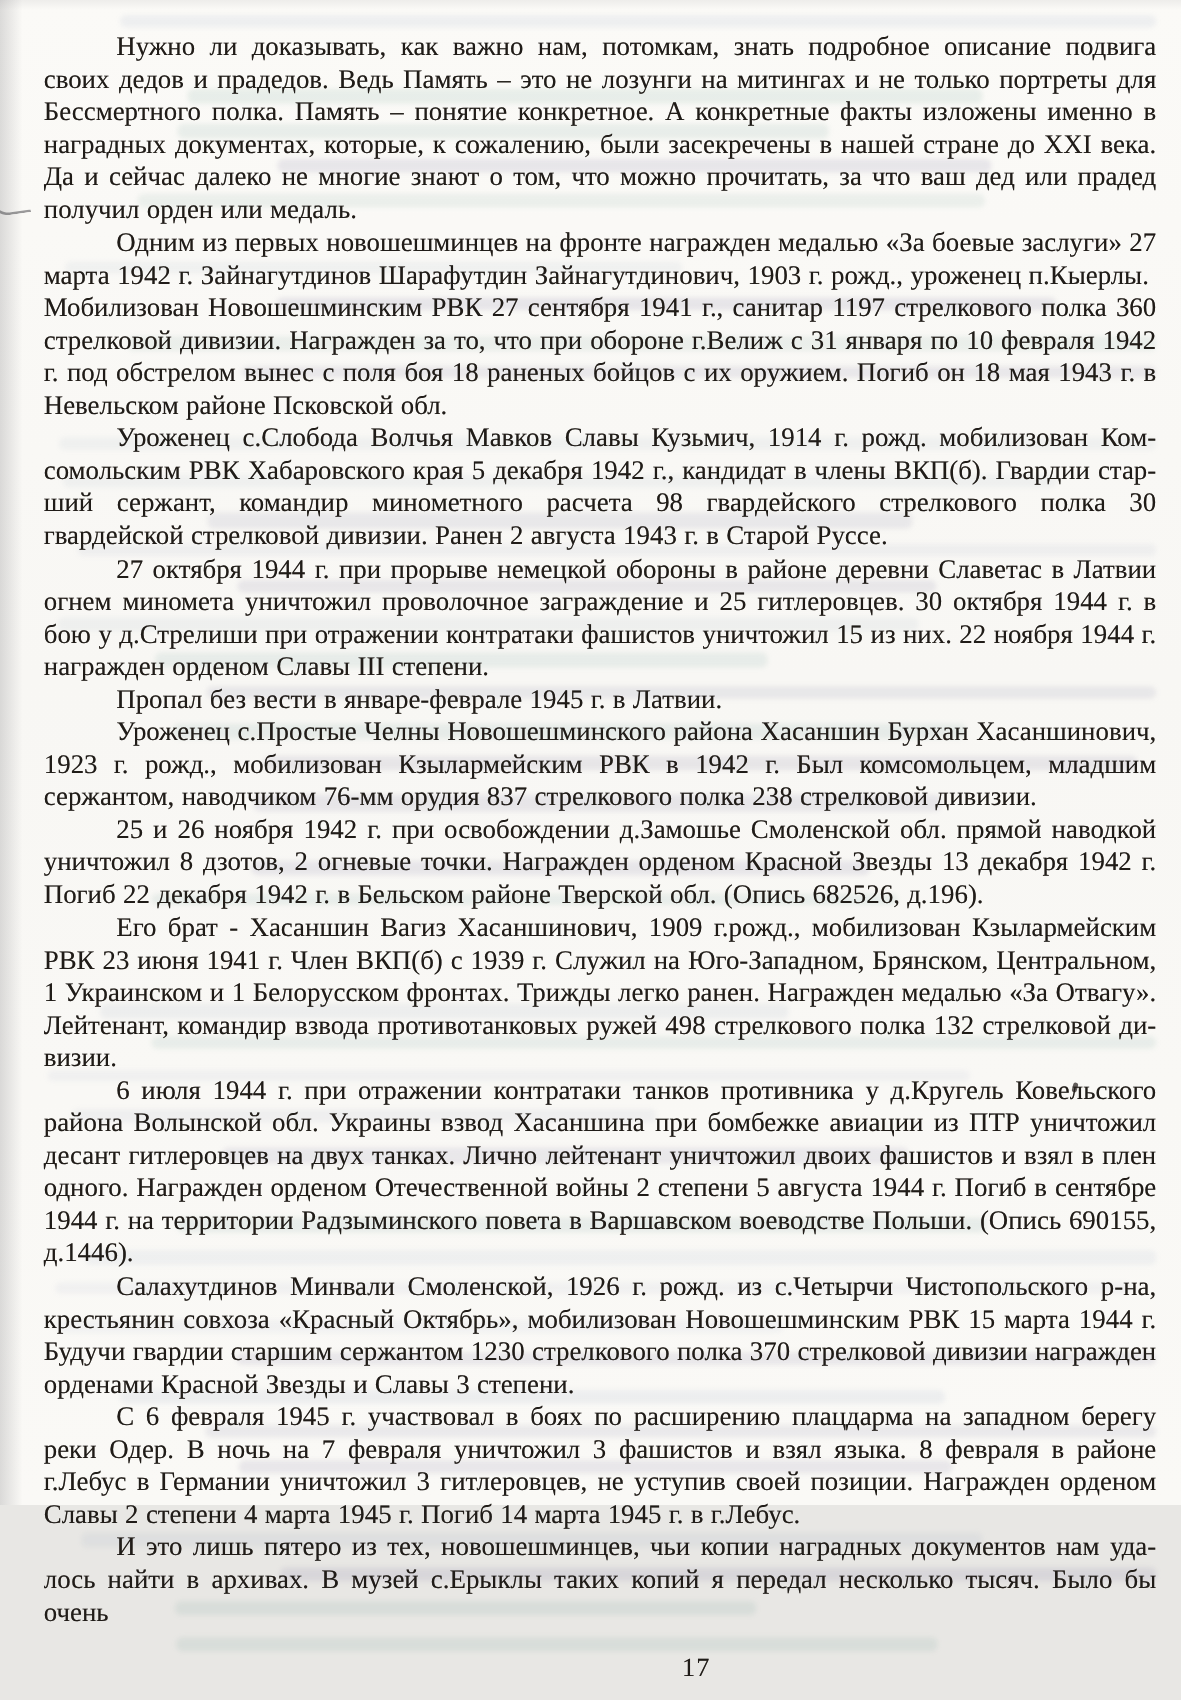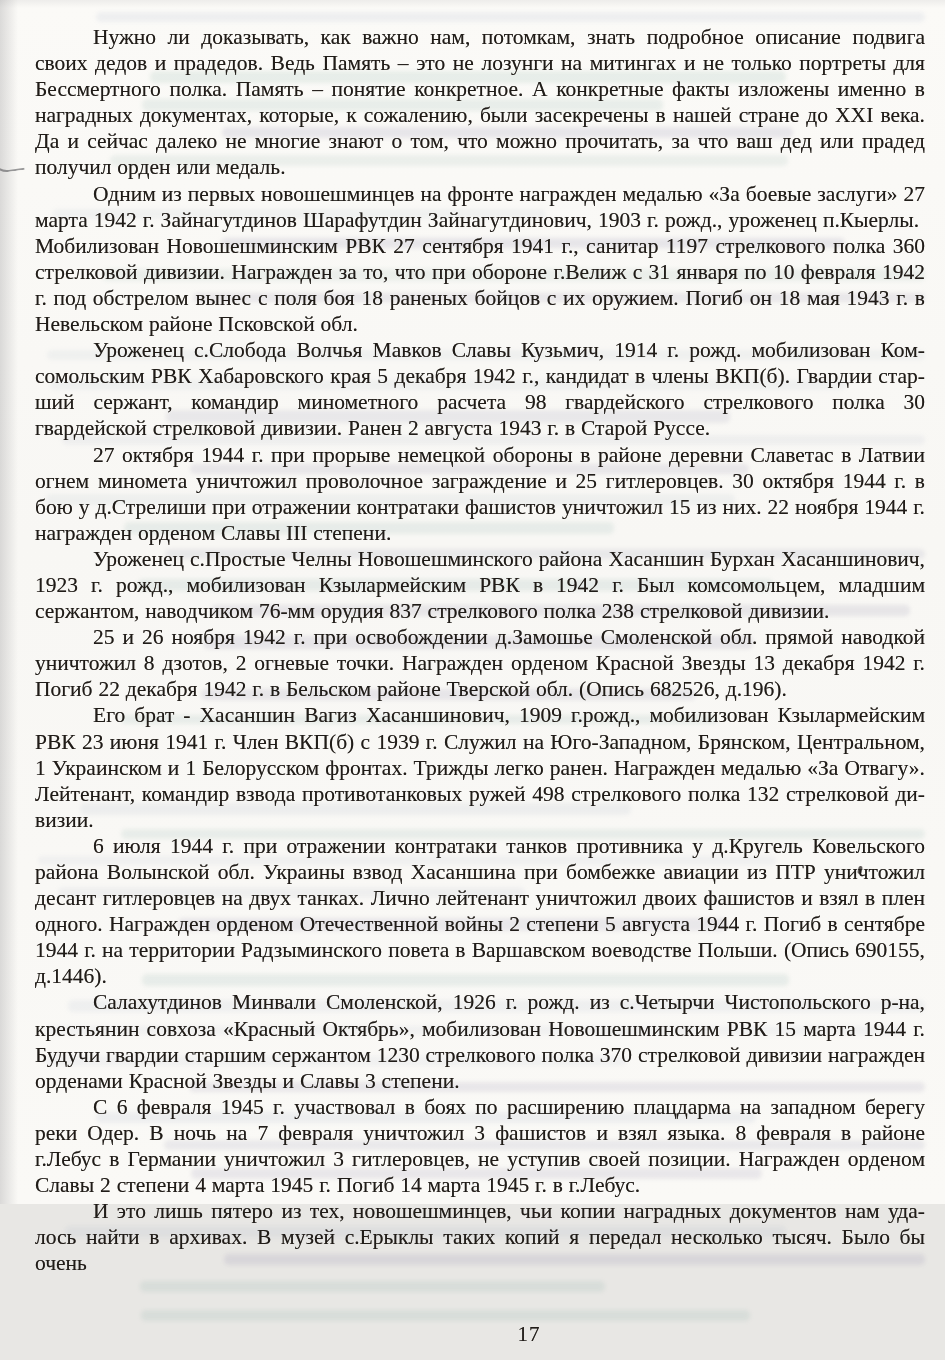--- a/index.html
+++ b/index.html
@@ -43,21 +43,21 @@
     position:absolute;left:35px;top:24px;width:890px;z-index:2;
     font-size:21.5px;line-height:26.1px;
     text-align:justify;
     hyphens:manual;
     -webkit-hyphens:manual;
     text-shadow:0 0 0.5px rgba(40,35,30,0.55);
   }
   .para{margin:0;text-indent:58px;word-spacing:0.5px;}
   .para .bold{font-weight:400;}
   .page-number{
-    position:absolute;top:1322px;left:529px;transform:translateX(-50%);
+    position:absolute;top:1322px;left:557px;transform:translateX(-50%);
     z-index:2;font-size:21px;letter-spacing:1px;
     text-shadow:0 0 0.5px rgba(40,35,30,0.55);
   }
 </style>
 </head>
 <body>
 
 <div class="page">
   <div class="bleed">
       <div style="position: absolute; top: 12px; left: 96px; width: 829px; height: 10.4px; background: rgba(108, 130, 172, 0.086); filter: blur(2px); border-radius: 5px;"></div>
@@ -102,20 +102,21 @@
     </div>
   <div class="edge-left"></div>
   <div class="edge-top"></div>
   <div class="curve-mark"></div>
   <div class="speck"></div>
   <main class="text-block">
       <p class="para"><span>Нужно ли доказывать, как важно нам, потомкам, знать подробное описание подвига своих дедов и прадедов. Ведь Память – это не лозунги на митингах и не только портреты для Бессмерт­ного полка. Память – понятие конкретное. А конкретные факты изложены именно в наградных документах, которые, к сожалению, были засекречены в нашей стране до XXI века. Да и сейчас далеко не многие знают о том, что можно прочитать, за что ваш дед или прадед получил орден или медаль.</span></p>
       <p class="para"><span>Одним из первых новошешминцев на фронте награжден медалью «За боевые заслу­ги» 27 марта 1942 г. </span><span class="bold">Зайнагутдинов Шарафутдин Зайнагутдинович</span><span>, 1903 г. рожд., уроженец п.Кыерлы.&nbsp; Мобилизован Новошешминским РВК 27 сентября 1941 г., санитар 1197 стрелкового полка 360 стрелковой дивизии. Награжден за то, что при обороне г.Велиж с 31 января по 10 фев­раля 1942 г. под обстрелом вынес с поля боя 18 раненых бойцов с их оружием. Погиб он 18 мая 1943 г. в Невельском районе Псковской обл.</span></p>
       <p class="para"><span>Уроженец с.Слобода Волчья </span><span class="bold">Мавков Славы Кузьмич,</span><span> 1914 г. рожд. мобилизован Ком­сомольским РВК Хабаровского края 5 декабря 1942 г., кандидат в члены ВКП(б). Гвардии стар­ший сержант, командир минометного расчета 98 гвардейского стрелкового полка 30 гвардейской стрелковой дивизии. Ранен 2 августа 1943 г. в Старой Руссе.</span></p>
       <p class="para"><span>27 октября 1944 г. при прорыве немецкой обороны в районе деревни Славетас в Латвии огнем миномета уничтожил проволочное заграждение и 25 гитлеровцев. 30 октября 1944 г. в бою у д.Стрелиши при отражении контратаки фашистов уничтожил 15 из них. 22 ноября 1944 г. награ­жден орденом Славы III степени.</span></p>
+      <p class="para"><span>Пропал без вести в январе-феврале 1945 г. в Латвии.</span></p>
       <p class="para"><span>Уроженец с.Простые Челны Новошешминского района </span><span class="bold">Хасаншин Бурхан Хасаншино­вич,</span><span> 1923 г. рожд., мобилизован Кзылармейским РВК в 1942 г. Был комсомольцем, младшим сержантом, наводчиком 76-мм орудия 837 стрелкового полка 238 стрелковой дивизии.</span></p>
       <p class="para"><span>25 и 26 ноября 1942 г. при освобождении д.Замошье Смоленской обл. прямой наводкой уничтожил 8 дзотов, 2 огневые точки. Награжден орденом Красной Звезды 13 декабря 1942 г. Погиб 22 декабря 1942 г. в Бельском районе Тверской обл. (Опись 682526, д.196).</span></p>
       <p class="para"><span>Его брат - </span><span class="bold">Хасаншин Вагиз Хасаншинович</span><span>, 1909 г.рожд., мобилизован Кзылармейским РВК 23 июня 1941 г. Член ВКП(б) с 1939 г. Служил на Юго-Западном, Брянском, Центральном, 1 Украинском и 1 Белорусском фронтах. Трижды легко ранен. Награжден медалью «За Отвагу». Лейтенант, командир взвода противотанковых ружей 498 стрелкового полка 132 стрелковой ди­визии.</span></p>
       <p class="para"><span>6 июля 1944 г. при отражении контратаки танков противника у д.Кругель Ковельского рай­она Волынской обл. Украины взвод Хасаншина при бомбежке авиации из ПТР уничтожил десант гитлеровцев на двух танках. Лично лейтенант уничтожил двоих фашистов и взял в плен одного. Награжден орденом Отечественной войны 2 степени 5 августа 1944 г. Погиб в сентябре 1944 г. на территории Радзыминского повета в Варшавском воеводстве Польши. (Опись 690155, д.1446).</span></p>
       <p class="para"><span class="bold">Салахутдинов Минвали Смоленской</span><span>, 1926 г. рожд. из с.Четырчи Чистопольского р-на, крестьянин совхоза «Красный Октябрь», мобилизован Новошешминским РВК 15 марта 1944 г. Будучи гвардии старшим сержантом 1230 стрелкового полка 370 стрелковой дивизии награжден орденами Красной Звезды и Славы 3 степени.</span></p>
       <p class="para"><span>С 6 февраля 1945 г. участвовал в боях по расширению плацдарма на западном берегу реки Одер. В ночь на 7 февраля уничтожил 3 фашистов и взял языка. 8 февраля в районе г.Лебус в Гер­мании уничтожил 3 гитлеровцев, не уступив своей позиции. Награжден орденом Славы 2 степени 4 марта 1945 г. Погиб 14 марта 1945 г. в г.Лебус.</span></p>
       <p class="para"><span>И это лишь пятеро из тех, новошешминцев, чьи копии наградных документов нам уда­лось найти в архивах. В музей с.Ерыклы таких копий я передал несколько тысяч. Было бы очень</span></p>
     </main>
   <div class="page-number">17</div>
 </div>

